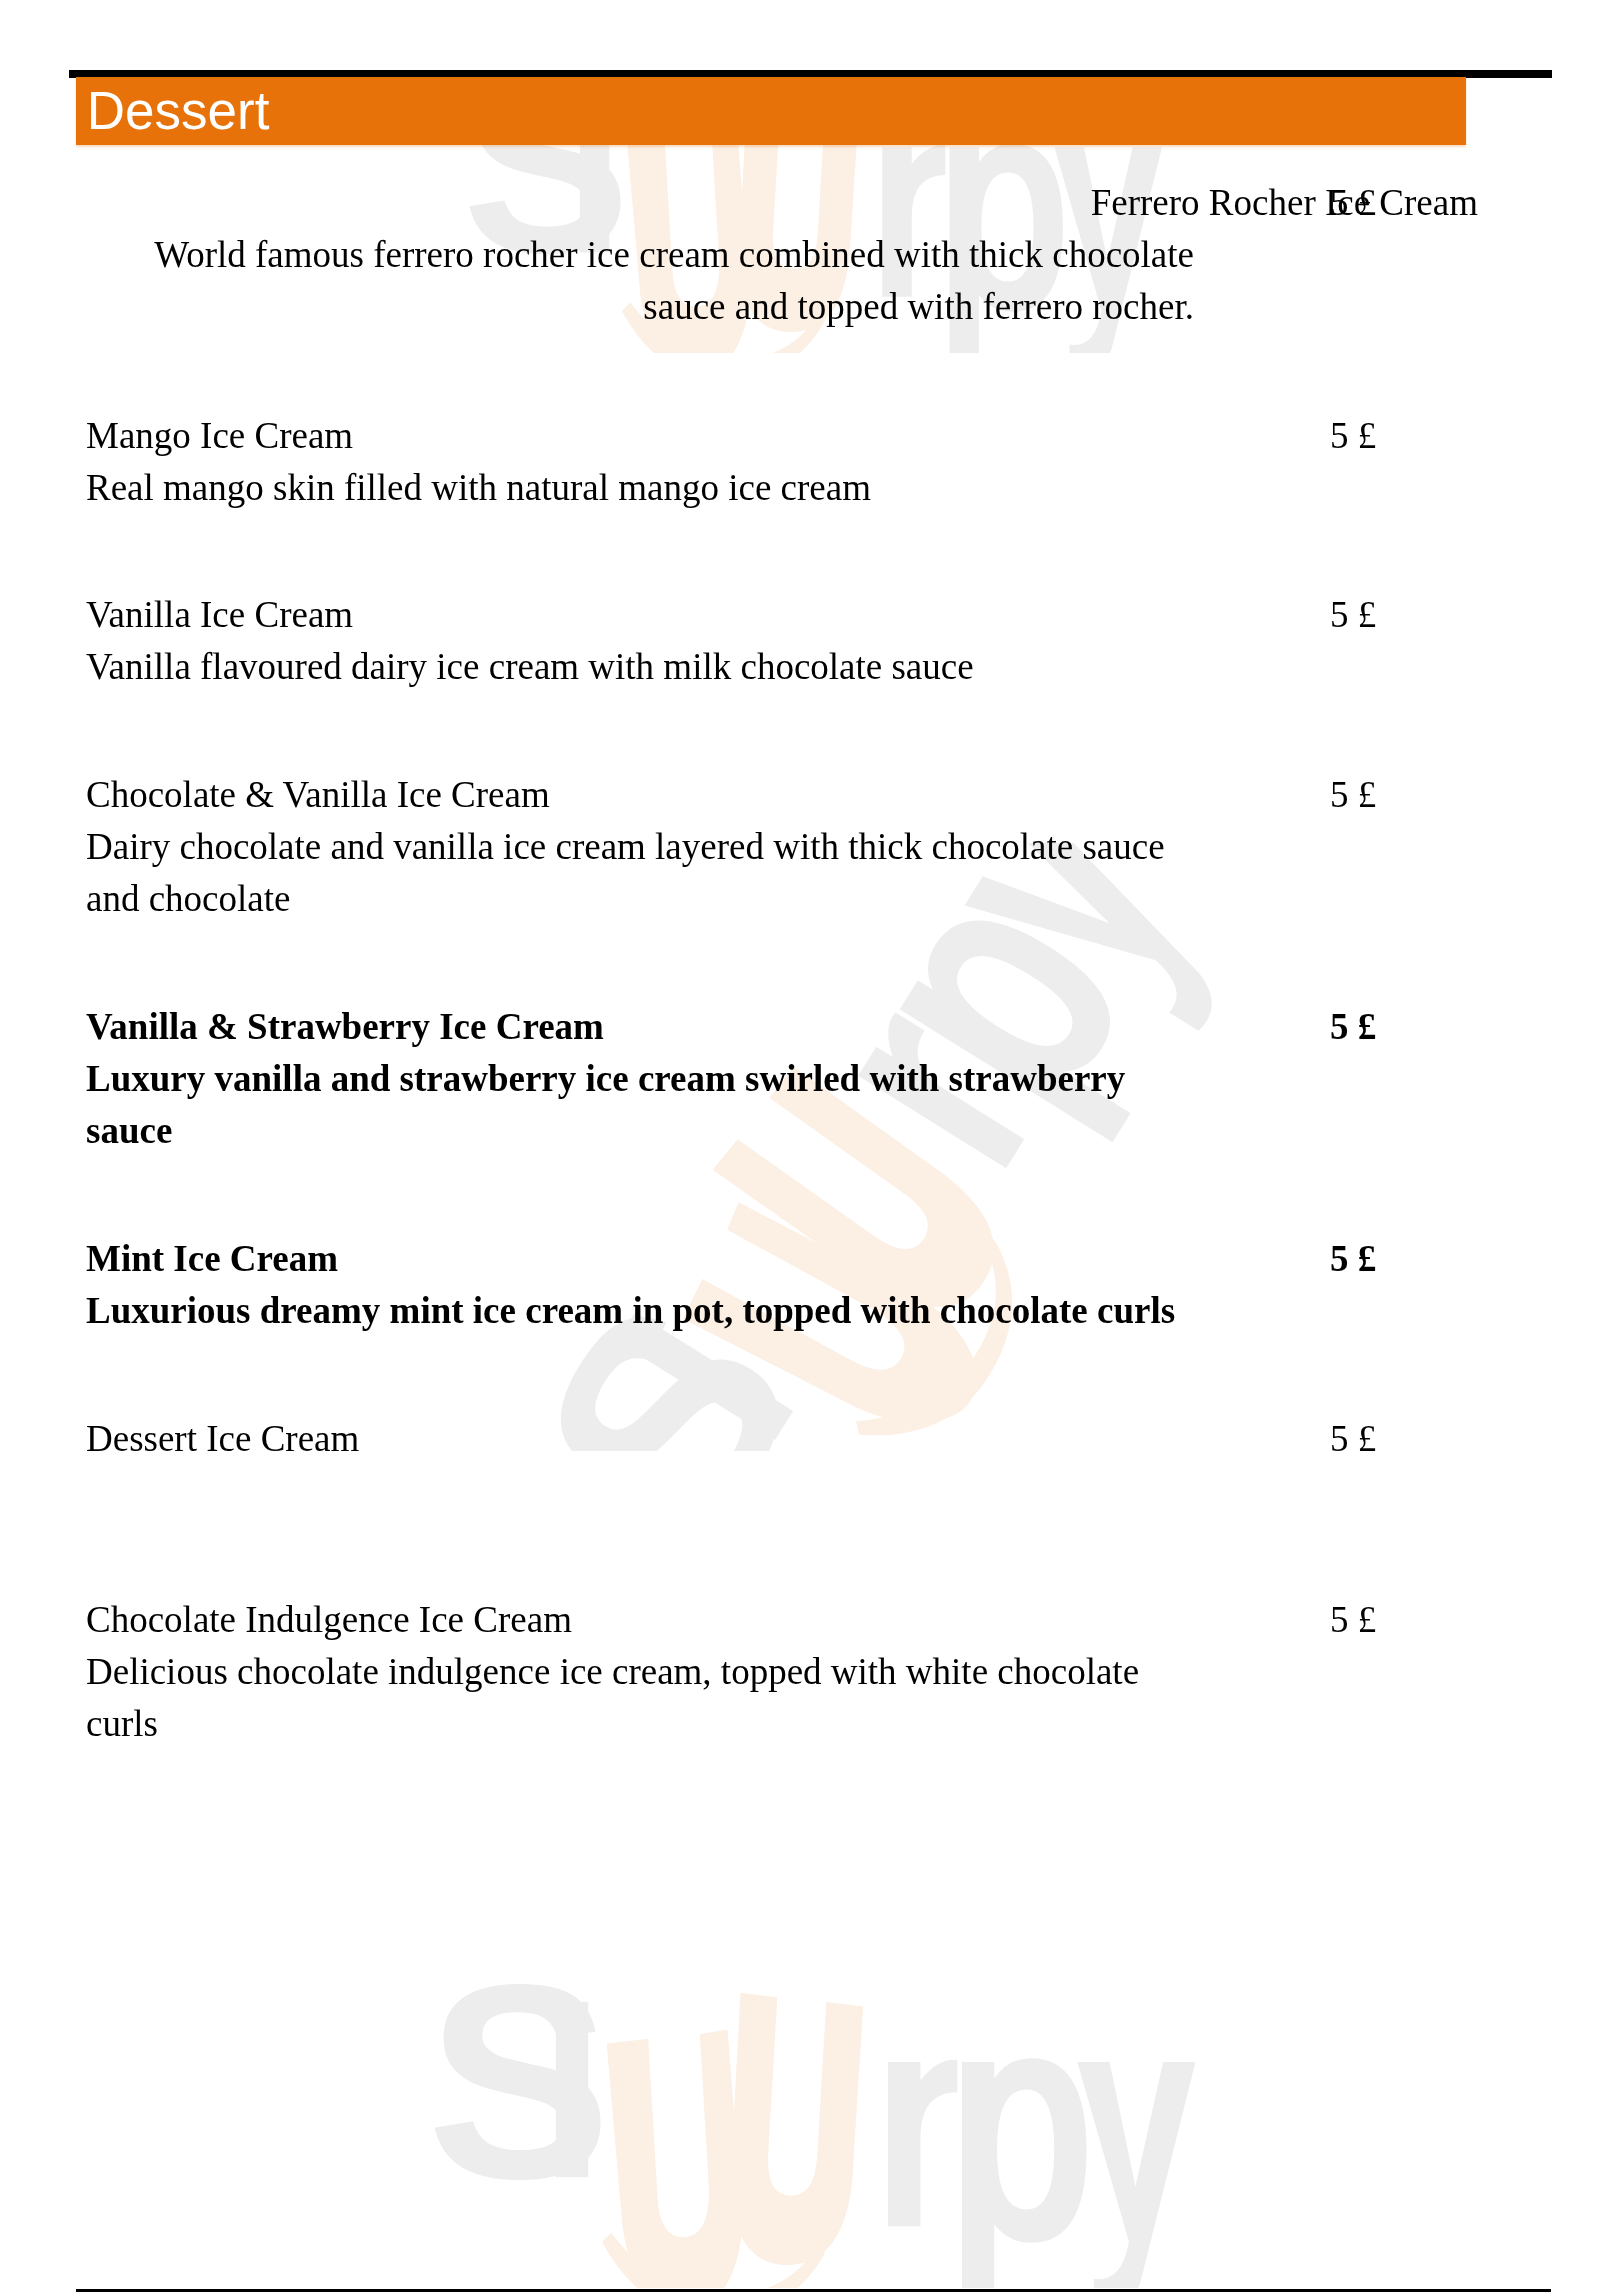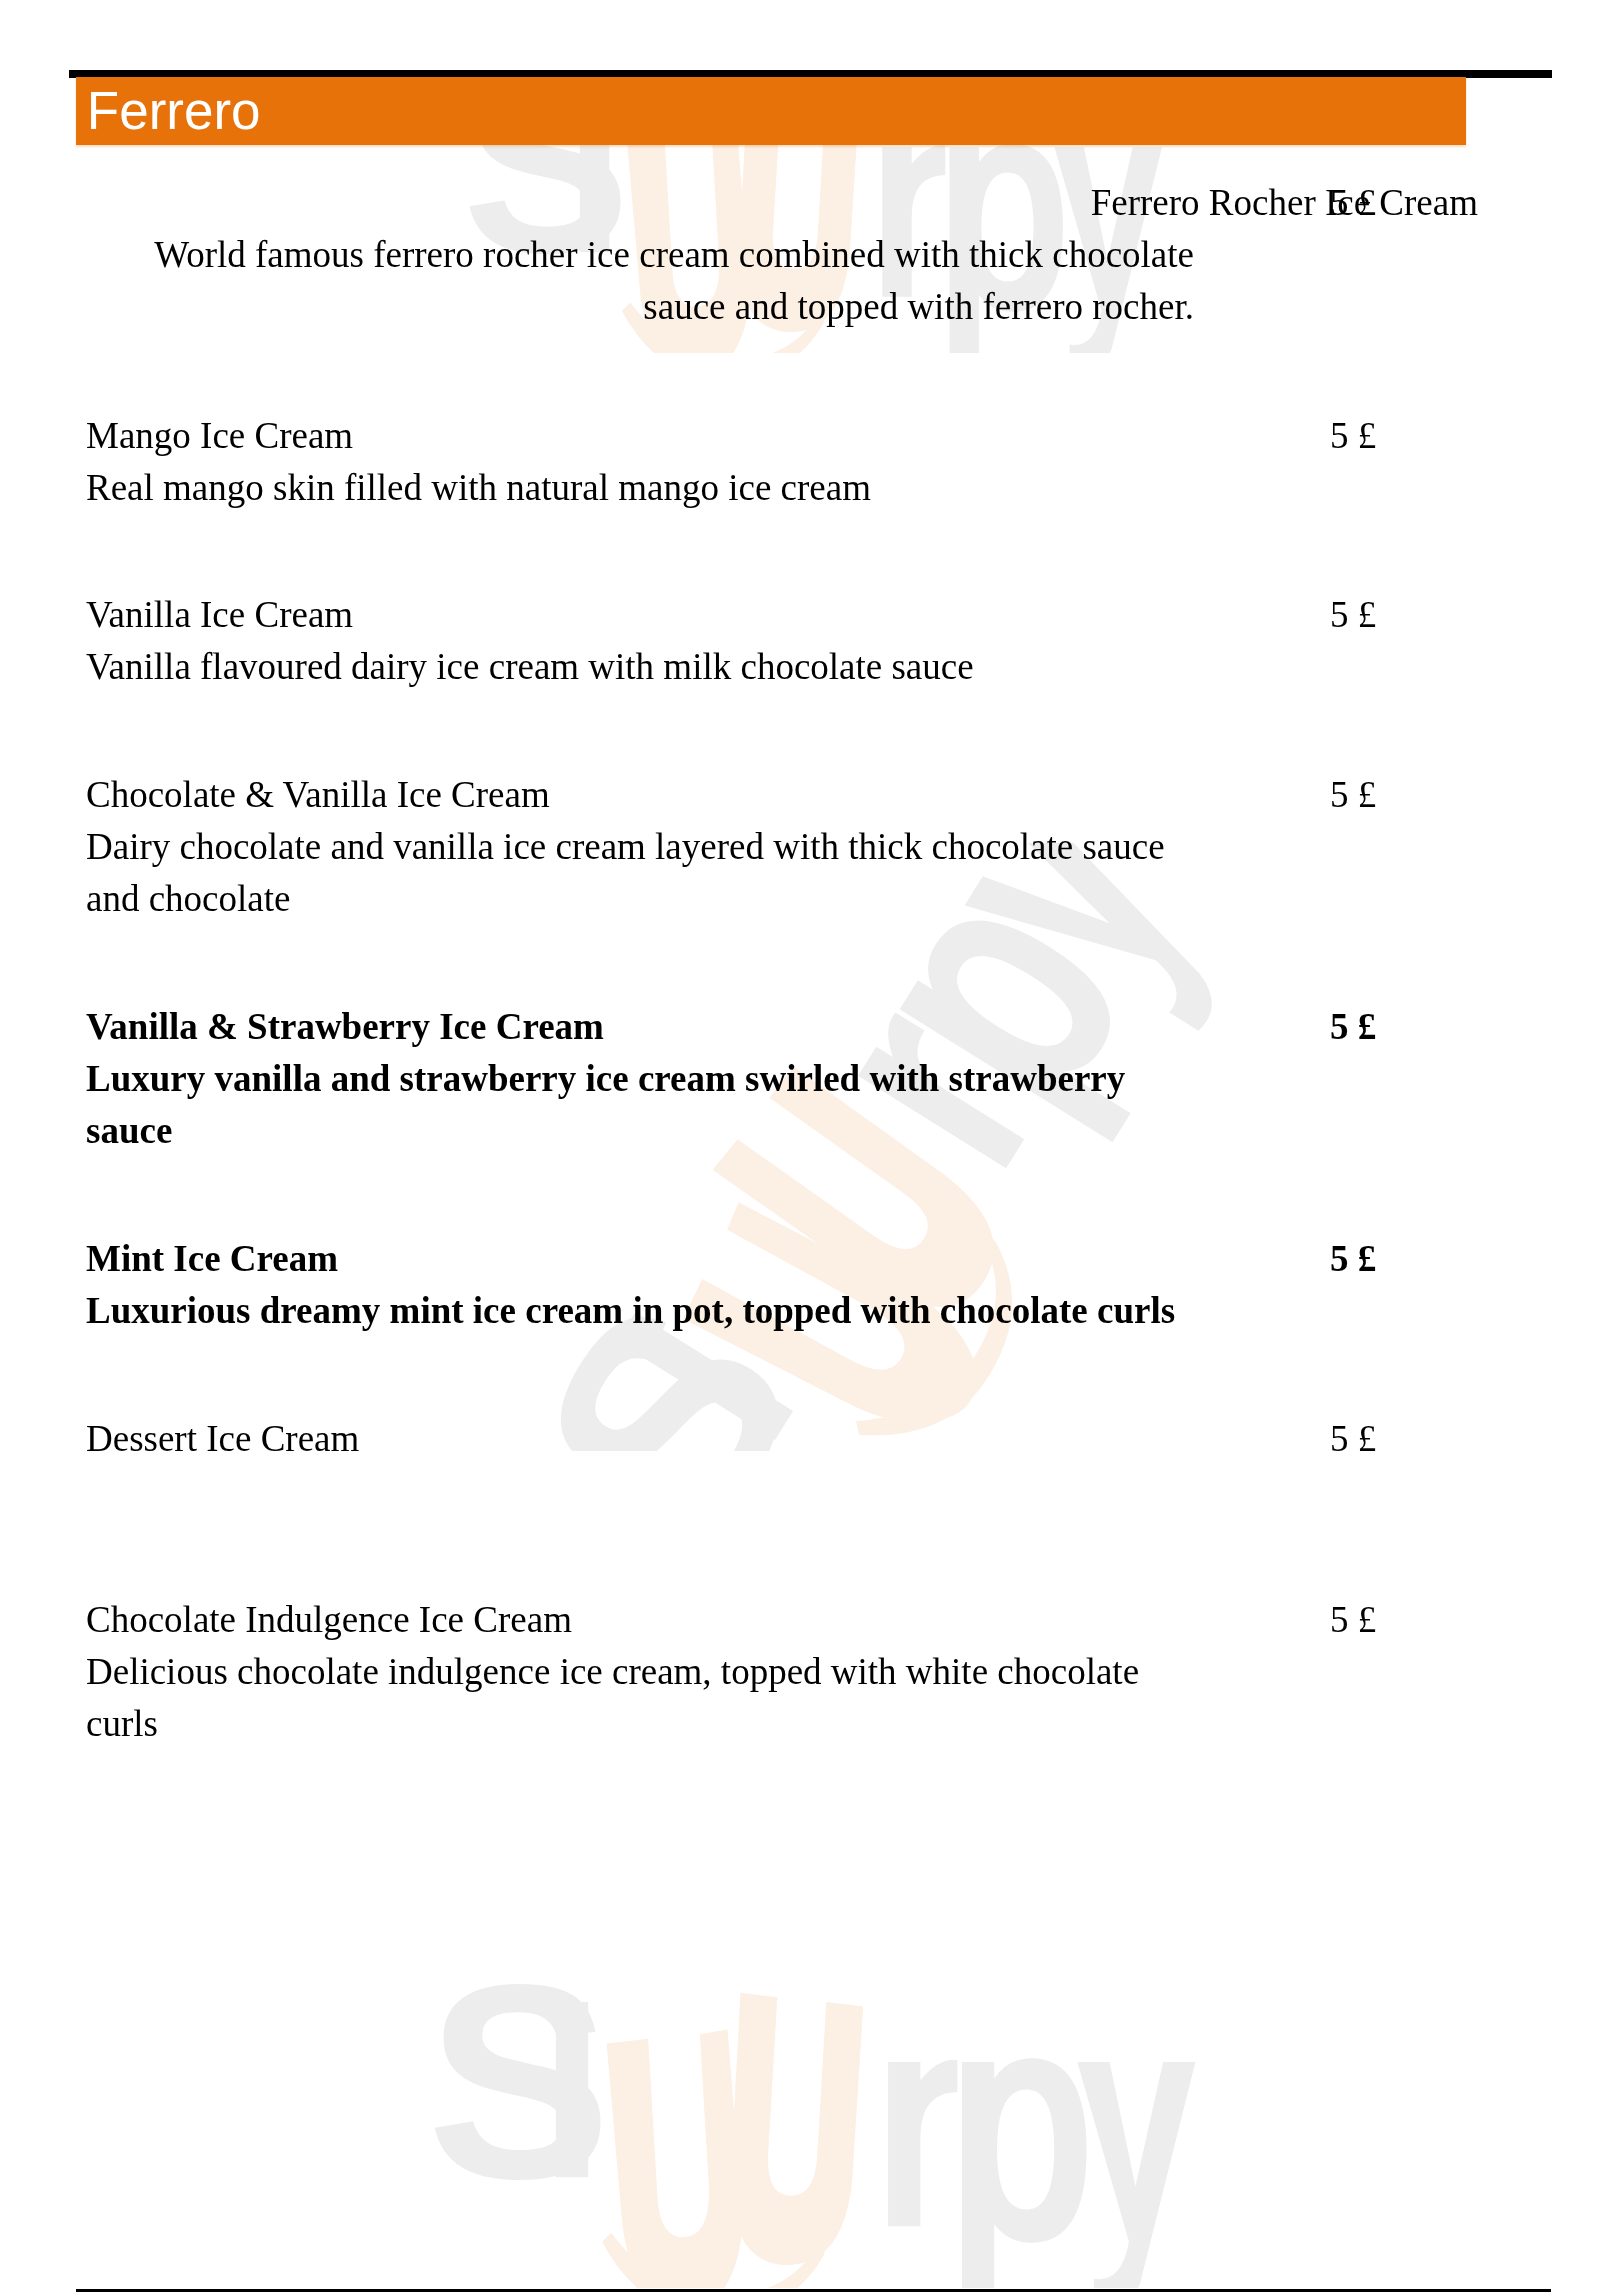--- a/index.html
+++ b/index.html
@@ -63,21 +63,21 @@
   <g fill="#fcefe3">
     <path d="M205 85 l45 -5 l10 170 q2 45 28 45 q28 0 28-50 l-10-170 l30-5 l15 190 q5 60 -25 100 q-30 30 -60 10 q-40-30 -45-100z"></path>
     <path d="M350 30 l40 5 l-10 170 q-2 45 25 45 q25 0 28-40 l10-170 l40 5 l-12 190 q-10 90 -70 90 q-60 0 -62-90z"></path>
     <path d="M210 290 q60 80 150 65 q50-8 80-60 q10 -10 0 20 q-40 70 -130 65 q-70-5 -110-80z"></path>
   </g>
 </svg>
 
 <div class="top-rule"></div>
 
 <div class="section-bar">
-  <div class="section-title">Ferrero</div>
+  <div class="section-title">Dessert</div>
 </div>
 
 <div class="item" style="top:177px;text-align:right;">
   <div class="item-name">Ferrero Rocher Ice Cream</div>
   <div class="item-desc" style="width:1108px;">World famous ferrero rocher ice cream combined with thick chocolate sauce and topped with ferrero rocher.</div>
   <div class="item-price">5 £</div>
 </div>
 
 <div class="item" style="top:410px;">
   <div class="item-name">Mango Ice Cream</div>

